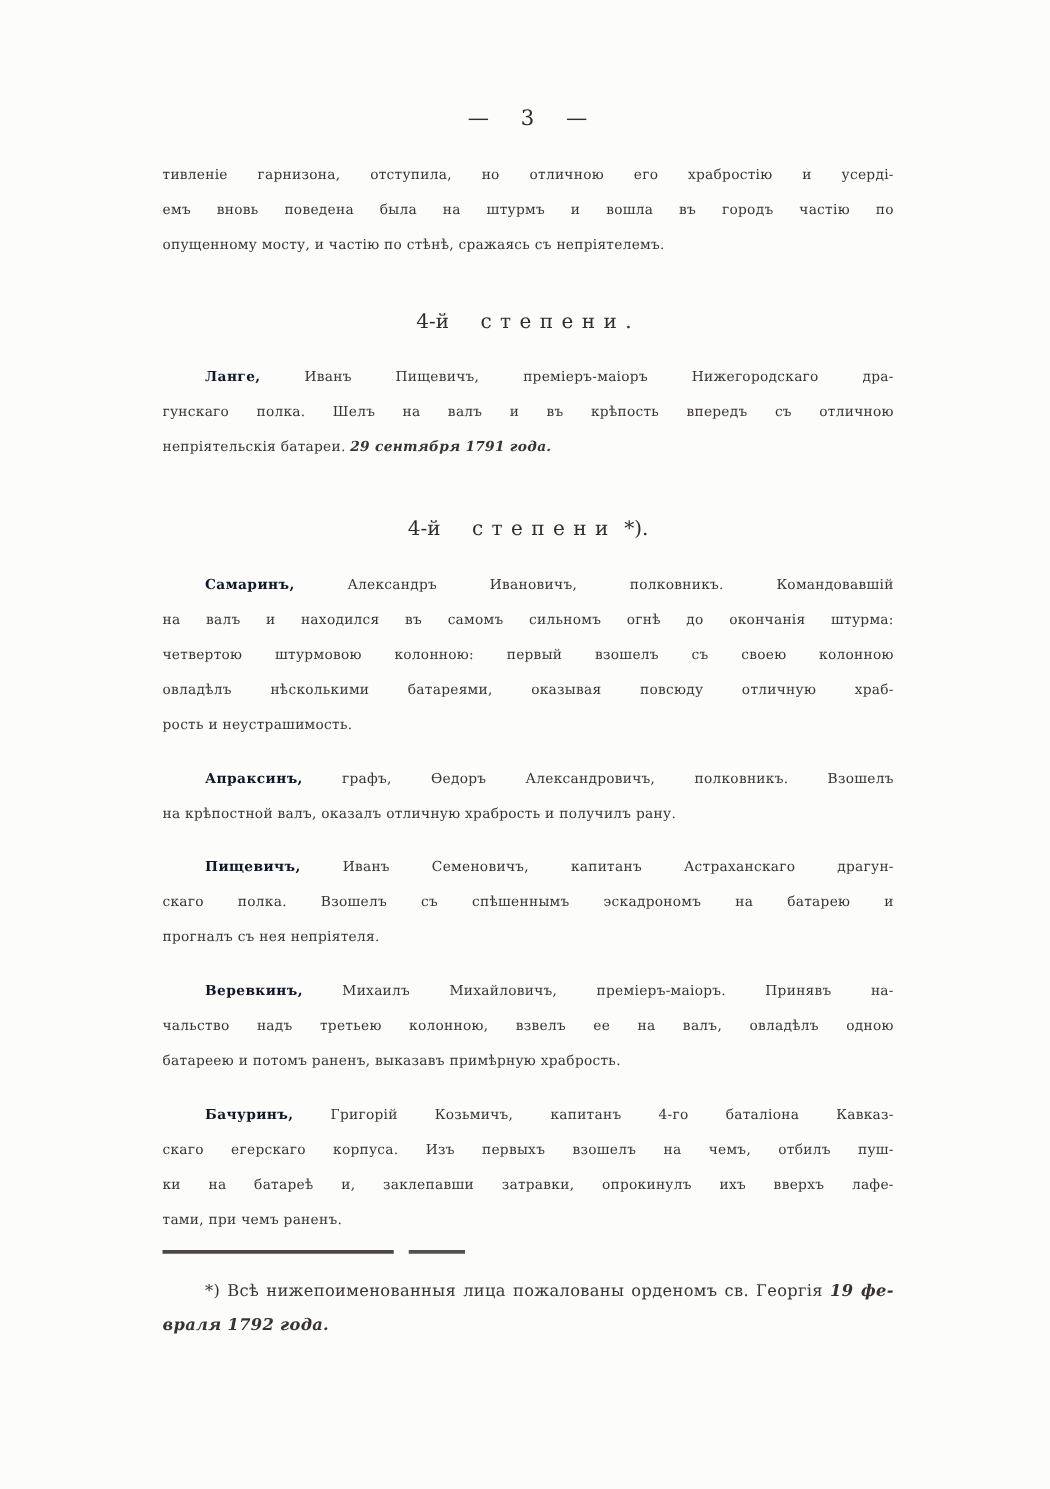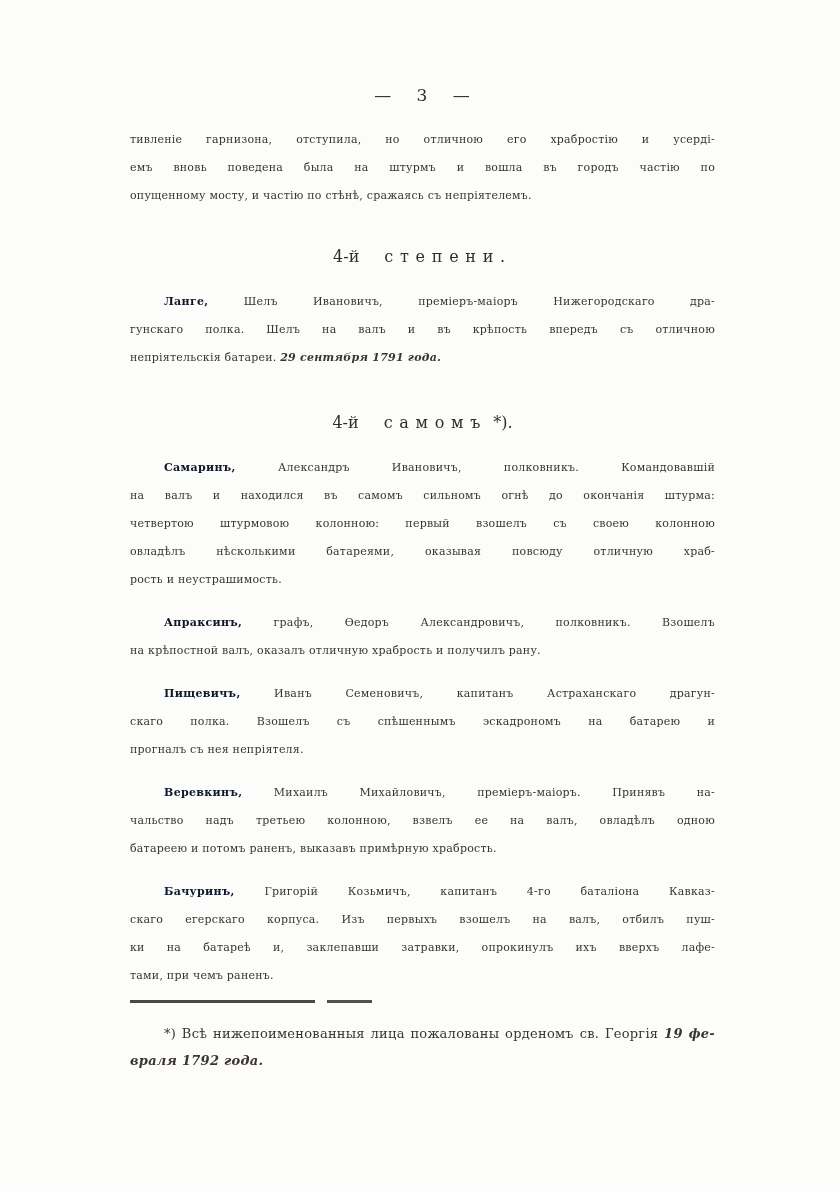--- a/index.html
+++ b/index.html
@@ -90,25 +90,25 @@
 <div class="page">
   <div class="pagenum">— 3 —</div>
   <div id="page-content">
       <div class="para">
         <div class="line"><span class="seg-n">тивленіе гарнизона, отступила, но отличною его храбростію и усерді-</span></div>
         <div class="line"><span class="seg-n">емъ вновь поведена была на штурмъ и вошла въ городъ частію по</span></div>
         <div class="line line-last"><span class="seg-n">опущенному мосту, и частію по стѣнѣ, сражаясь съ непріятелемъ.</span></div>
       </div>
       <div class="heading"><span class="h-prefix">4-й</span><span class="h-spaced">степени.</span></div>
       <div class="para">
-        <div class="line line-first"><span class="seg-b">Ланге,</span><span class="seg-n"> Шелъ Ивановичъ, преміеръ-маіоръ Нижегородскаго дра-</span></div>
+        <div class="line line-first"><span class="seg-b">Ланге,</span><span class="seg-n"> Иванъ Пищевичъ, преміеръ-маіоръ Нижегородскаго дра-</span></div>
         <div class="line"><span class="seg-n">гунскаго полка. Шелъ на валъ и въ крѣпость впередъ съ отличною</span></div>
         <div class="line line-last"><span class="seg-n">непріятельскія батареи. </span><span class="seg-i">29 сентября 1791 года.</span></div>
       </div>
-      <div class="heading"><span class="h-prefix">4-й</span><span class="h-spaced">самомъ</span><span class="h-suffix"> *).</span></div>
+      <div class="heading"><span class="h-prefix">4-й</span><span class="h-spaced">степени</span><span class="h-suffix"> *).</span></div>
       <div class="para">
         <div class="line line-first"><span class="seg-b">Самаринъ,</span><span class="seg-n"> Александръ Ивановичъ, полковникъ. Командовавшій</span></div>
         <div class="line"><span class="seg-n">на валъ и находился въ самомъ сильномъ огнѣ до окончанія штурма:</span></div>
         <div class="line"><span class="seg-n">четвертою штурмовою колонною: первый взошелъ съ своею колонною</span></div>
         <div class="line"><span class="seg-n">овладѣлъ нѣсколькими батареями, оказывая повсюду отличную храб-</span></div>
         <div class="line line-last"><span class="seg-n">рость и неустрашимость.</span></div>
       </div>
       <div class="para">
         <div class="line line-first"><span class="seg-b">Апраксинъ,</span><span class="seg-n"> графъ, Ѳедоръ Александровичъ, полковникъ. Взошелъ</span></div>
         <div class="line line-last"><span class="seg-n">на крѣпостной валъ, оказалъ отличную храбрость и получилъ рану.</span></div>
@@ -118,21 +118,21 @@
         <div class="line"><span class="seg-n">скаго полка. Взошелъ съ спѣшеннымъ эскадрономъ на батарею и</span></div>
         <div class="line line-last"><span class="seg-n">прогналъ съ нея непріятеля.</span></div>
       </div>
       <div class="para">
         <div class="line line-first"><span class="seg-b">Веревкинъ,</span><span class="seg-n"> Михаилъ Михайловичъ, преміеръ-маіоръ. Принявъ на-</span></div>
         <div class="line"><span class="seg-n">чальство надъ третьею колонною, взвелъ ее на валъ, овладѣлъ одною</span></div>
         <div class="line line-last"><span class="seg-n">батареею и потомъ раненъ, выказавъ примѣрную храбрость.</span></div>
       </div>
       <div class="para">
         <div class="line line-first"><span class="seg-b">Бачуринъ,</span><span class="seg-n"> Григорій Козьмичъ, капитанъ 4-го баталіона Кавказ-</span></div>
-        <div class="line"><span class="seg-n">скаго егерскаго корпуса. Изъ первыхъ взошелъ на валъ, отбилъ пуш-</span></div>
+        <div class="line"><span class="seg-n">скаго егерскаго корпуса. Изъ первыхъ взошелъ на чемъ, отбилъ пуш-</span></div>
         <div class="line"><span class="seg-n">ки на батареѣ и, заклепавши затравки, опрокинулъ ихъ вверхъ лафе-</span></div>
         <div class="line line-last"><span class="seg-n">тами, при чемъ раненъ.</span></div>
       </div>
       <div class="rule">
         <span class="seg1"></span>
         <span class="gap"></span>
         <span class="seg2"></span>
       </div>
       <div class="para footnote">
         <div class="line line-first"><span class="seg-n">*) Всѣ нижепоименованныя лица пожалованы орденомъ св. Георгія </span><span class="seg-i">19 фе-</span></div>

